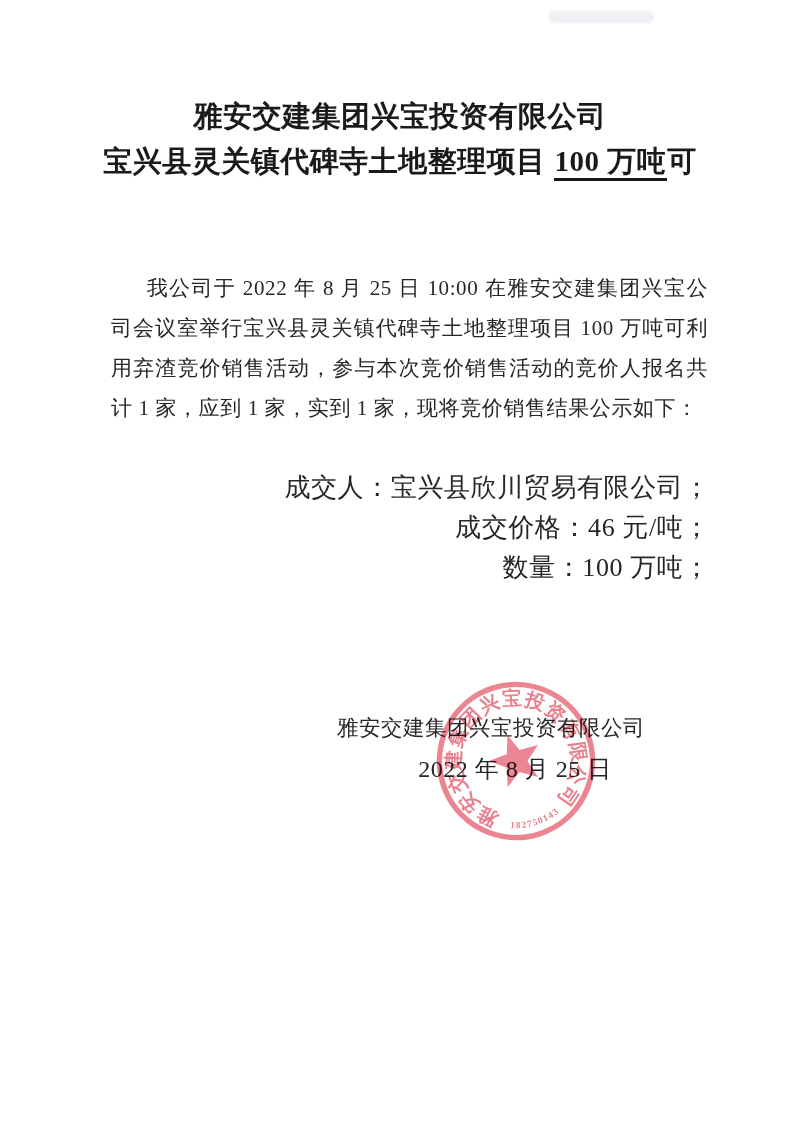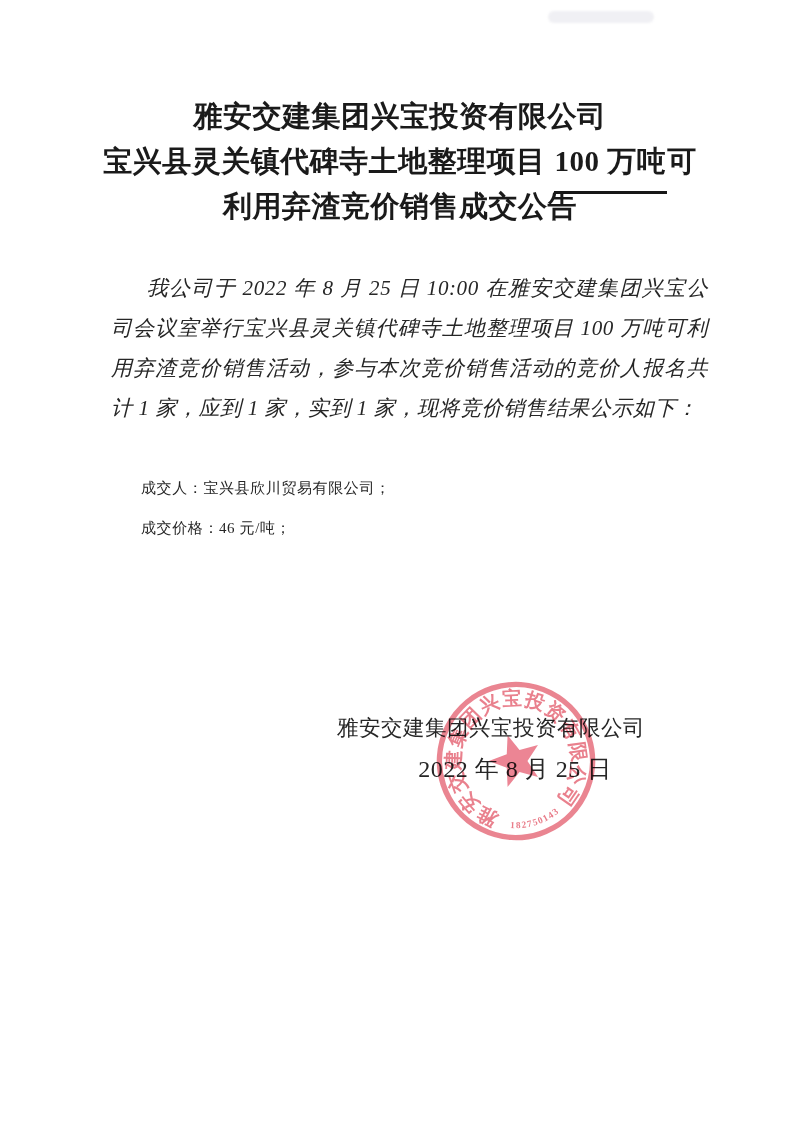--- a/index.html
+++ b/index.html
@@ -19,32 +19,32 @@
   .doc-title{
     position:absolute;top:94px;left:40px;right:40px;
     text-align:center;
     font-size:29px;font-weight:700;
     line-height:45px;
     color:#1a1a1a;
     letter-spacing:0.5px;
   }
   .uline{
     border-bottom:3px solid #171717;
-    padding:0 1px 14px 1px;
+    padding:0 1px 1px 1px;
   }
   .body-paragraph{
     position:absolute;top:268px;left:111px;width:597px;
     font-size:21px;line-height:40px;
     text-align:justify;text-indent:1.7em;
-    color:#262626;letter-spacing:0.6px;font-style:italic;
+    color:#262626;letter-spacing:0.6px;
   }
   .results{
     position:absolute;top:468px;left:141px;right:90px;
-    font-size:15px;line-height:40px;
-    color:#262626;letter-spacing:0.6px;
+    font-size:26px;line-height:40px;
+    color:#262626;letter-spacing:0.6px;text-align:right;
   }
   .signature-company{
     position:absolute;top:713px;left:334px;width:314px;
     text-align:center;font-size:21.5px;line-height:30px;
     color:#262626;letter-spacing:0.5px;
   }
   .signature-date{
     position:absolute;top:754px;left:412px;width:206px;
     text-align:center;font-size:24px;line-height:30px;
     color:#262626;letter-spacing:0.5px;
@@ -63,28 +63,28 @@
 </head>
 <body>
 
 <div class="page">
 
   <div class="scan-smudge"></div>
 
   <div class="doc-title">
     <div>雅安交建集团兴宝投资有限公司</div>
     <div><span>宝兴县灵关镇代碑寺土地整理项目 </span><span class="uline">100 万吨</span><span>可</span></div>
-    <div>利用弃渣竞价销售成交公告</div>
   </div>
 
   <div class="body-paragraph">我公司于 2022 年 8 月 25 日 10:00 在雅安交建集团兴宝公司会议室举行宝兴县灵关镇代碑寺土地整理项目 100 万吨可利用弃渣竞价销售活动，参与本次竞价销售活动的竞价人报名共计 1 家，应到 1 家，实到 1 家，现将竞价销售结果公示如下：</div>
 
   <div class="results">
     <div>成交人：宝兴县欣川贸易有限公司；</div>
     <div>成交价格：46 元/吨；</div>
+    <div>数量：100 万吨；</div>
   </div>
 
   <div class="signature-company">雅安交建集团兴宝投资有限公司</div>
   <div class="signature-date">2022 年 8 月 25 日</div>
 
   <svg class="company-seal" viewBox="0 0 200 200" xmlns="http://www.w3.org/2000/svg" aria-hidden="true">
     <defs>
       <path id="seal-name-arc" d="M 62.1 154.1 A 66 66 0 1 1 137.9 154.1" fill="none"></path>
       <path id="seal-num-arc" d="M 66.6 171.6 A 79 79 0 0 0 133.4 171.6" fill="none"></path>
     </defs>

